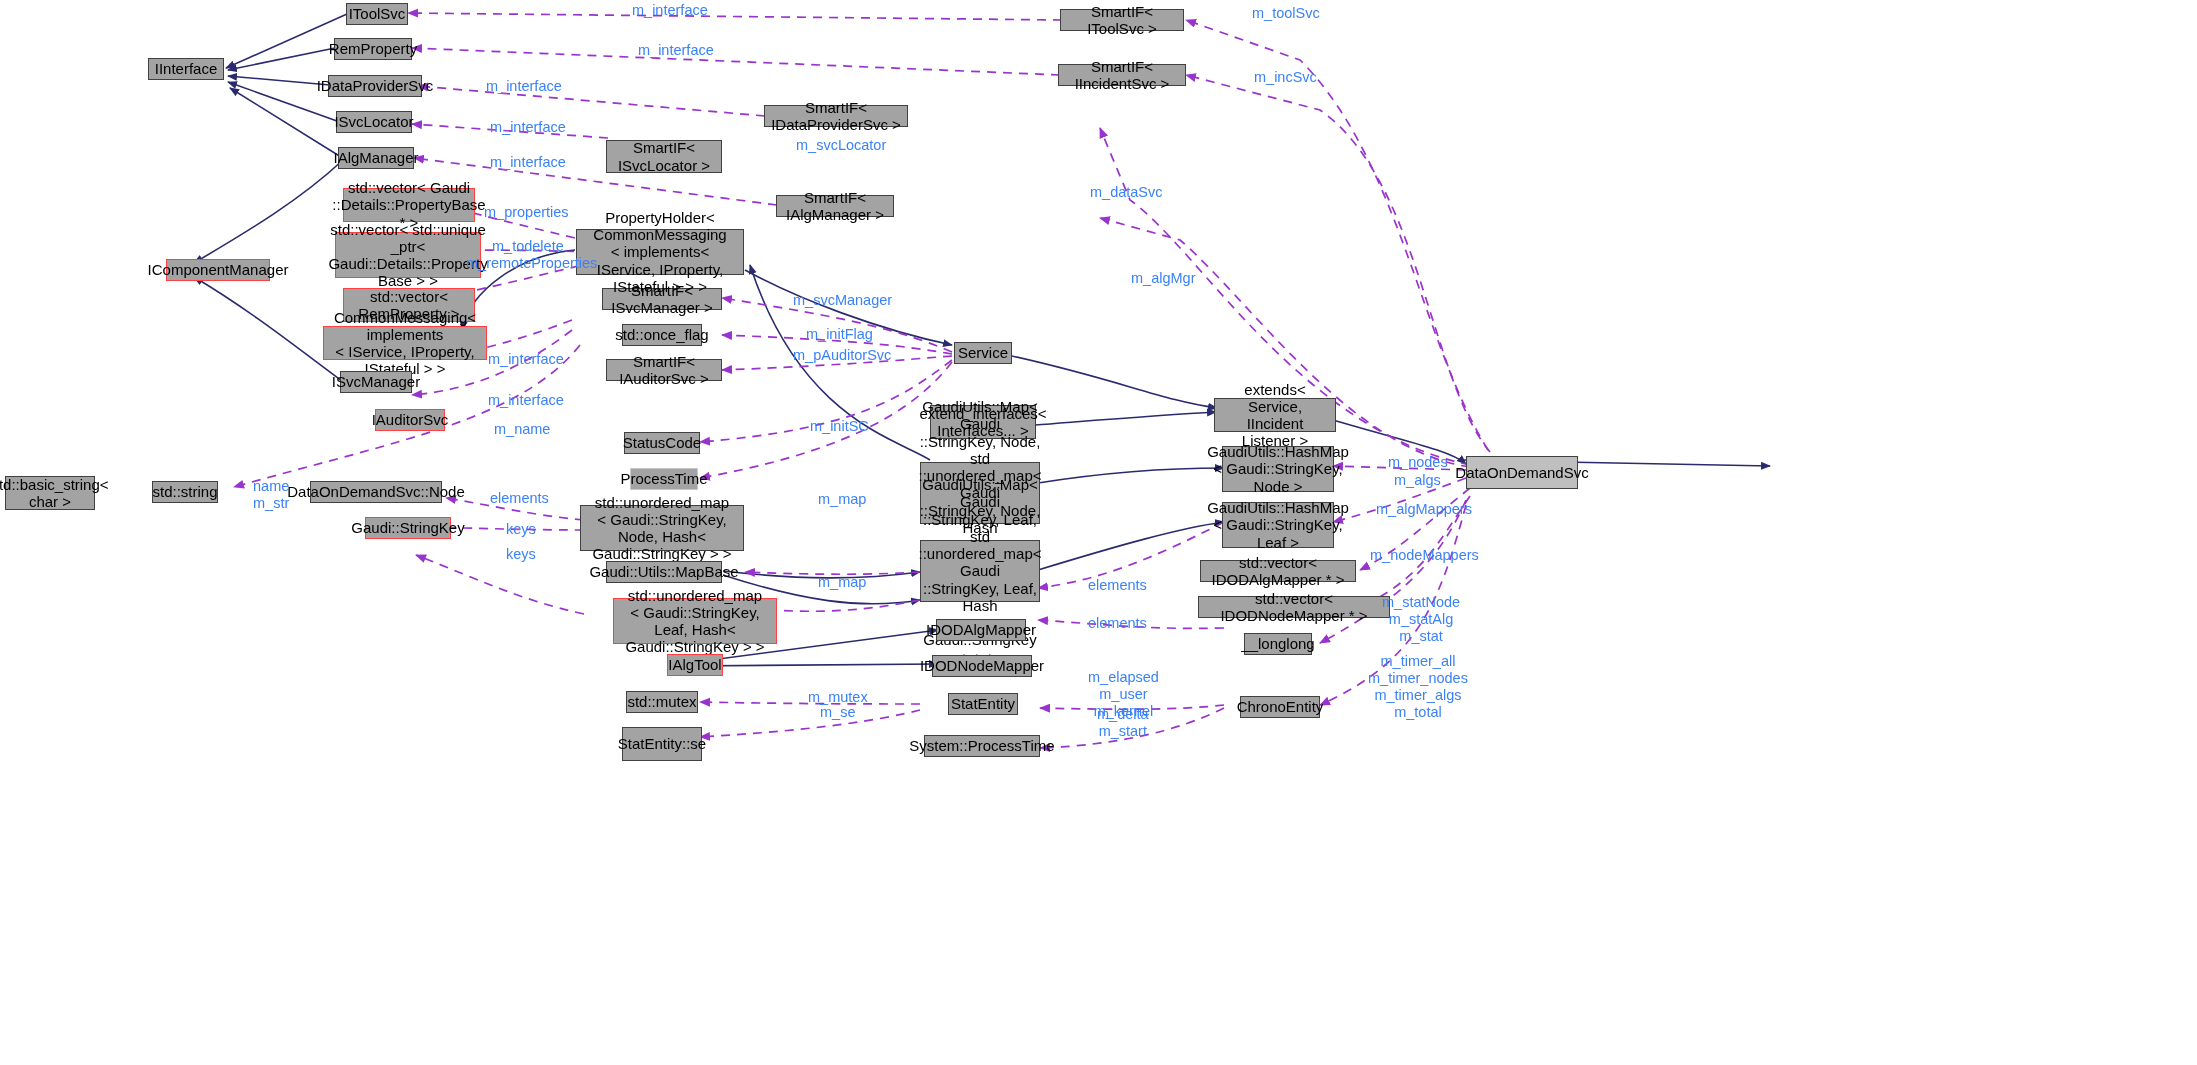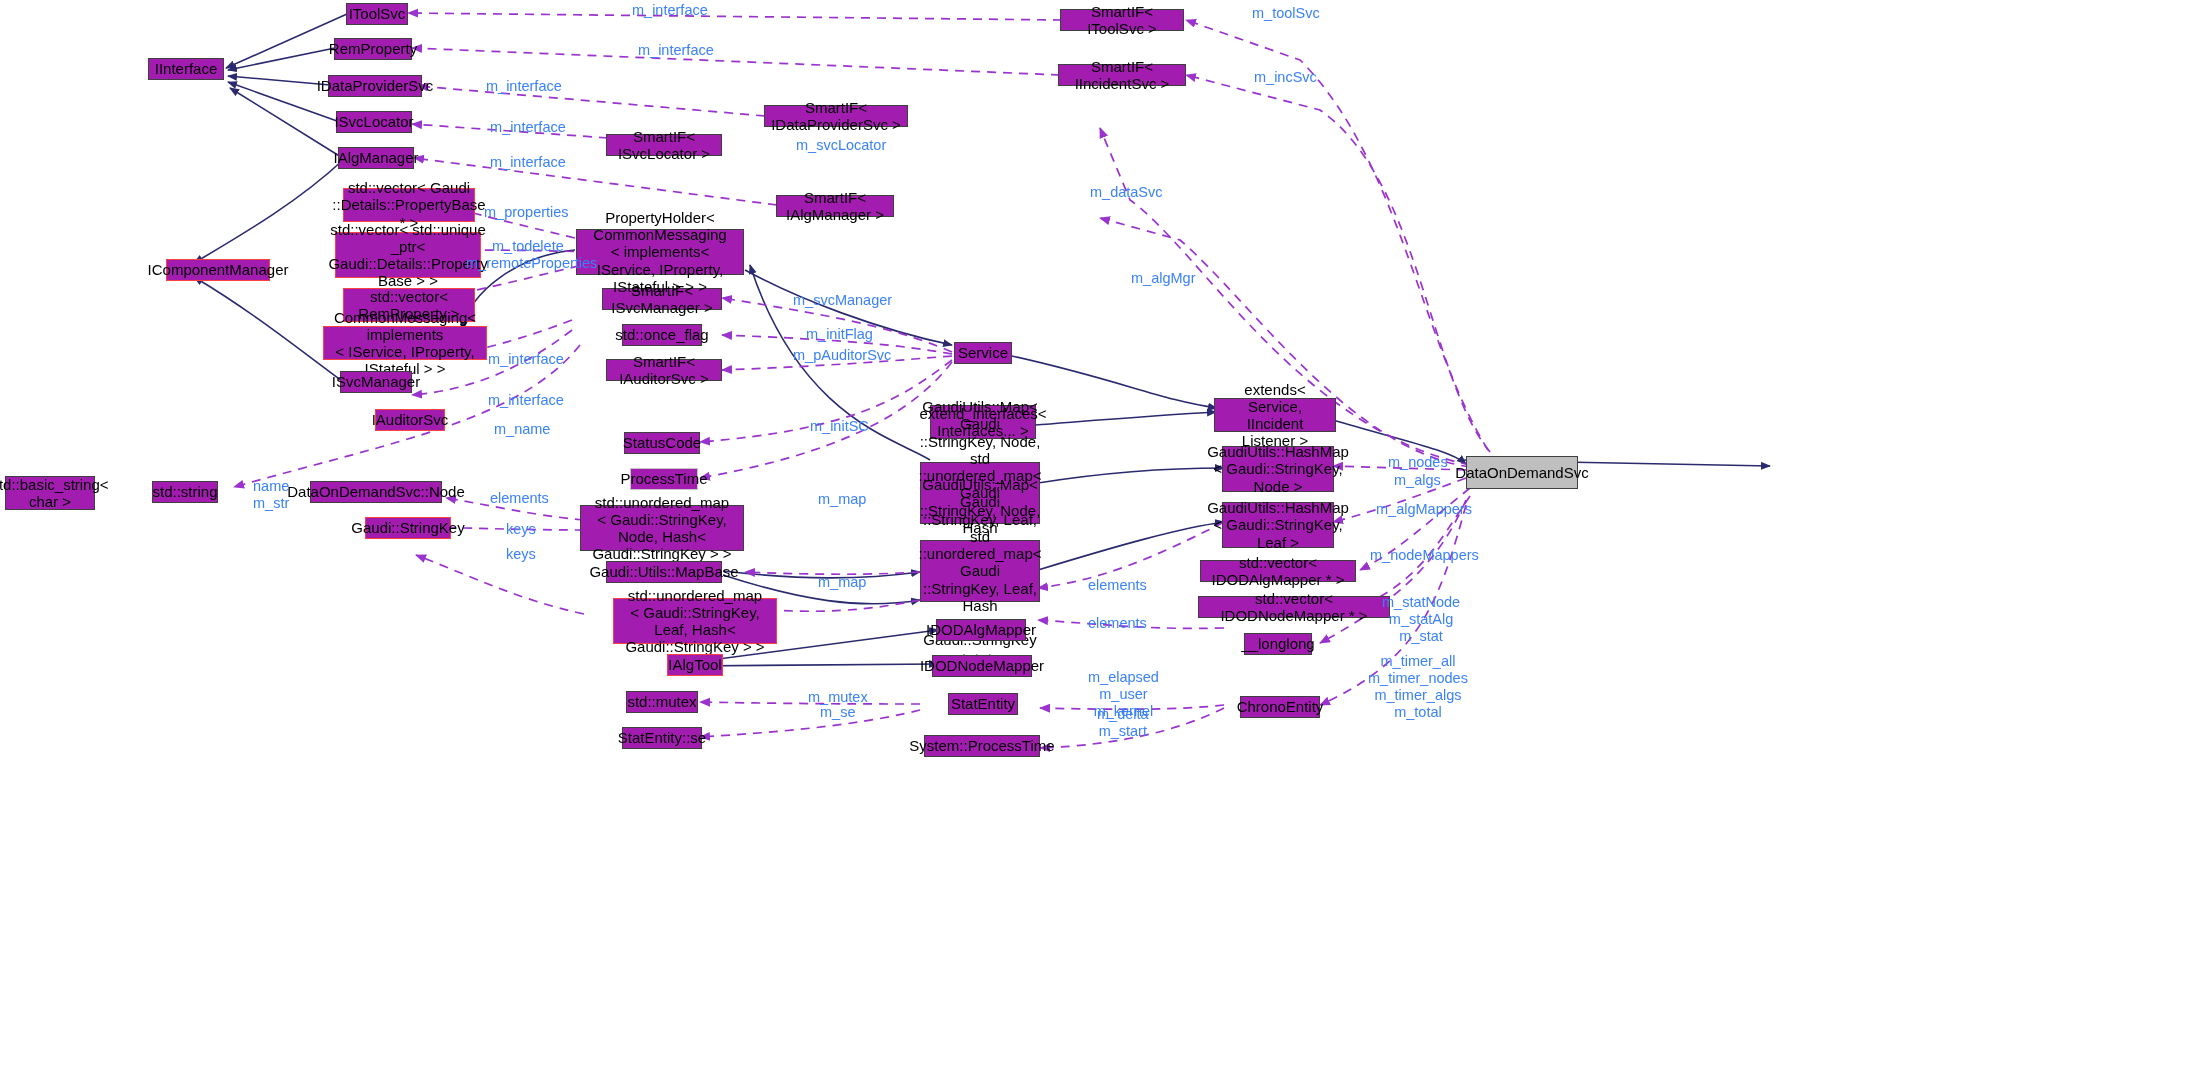--- a/index.html
+++ b/index.html
@@ -27,21 +27,21 @@
   .node {
     position: absolute;
     box-sizing: border-box;
     display: flex;
     align-items: center;
     justify-content: center;
     text-align: center;
     font-size: 15px;
     line-height: 1.15;
     color: #000000;
-    background: #a21caf;
+    background: #a3a3a3;
     border: 1.6px solid #404040;
     white-space: pre-line;
     padding: 2px 5px;
     z-index: 3;
   }
   .node.red {
     border-color: #ff4040;
     margin-left: 33px;
   }
   .node.gray-fill {
@@ -157,21 +157,21 @@
   <div class="node red" style="left:310px; top:288px; width:132px; height:34px;">std::vector&lt; RemProperty &gt;</div>
   <div class="node red" style="left:290px; top:326px; width:164px; height:34px;">CommonMessaging&lt; implements
 &lt; IService, IProperty, IStateful &gt; &gt;</div>
 
   <div class="node" style="left:340px; top:371px; width:72px; height:22px;">ISvcManager</div>
   <div class="node red" style="left:342px; top:409px; width:70px; height:22px;">IAuditorSvc</div>
 
   <div class="node" style="left:1060px; top:9px; width:124px; height:22px;">SmartIF&lt; IToolSvc &gt;</div>
   <div class="node" style="left:1058px; top:64px; width:128px; height:22px;">SmartIF&lt; IIncidentSvc &gt;</div>
   <div class="node" style="left:764px; top:105px; width:144px; height:22px;">SmartIF&lt; IDataProviderSvc &gt;</div>
-  <div class="node" style="left:606px; top:134px; width:116px; height:22px;">SmartIF&lt; ISvcLocator &gt;</div>
+  <div class="node" style="left:606px; top:140px; width:116px; height:33px;">SmartIF&lt; ISvcLocator &gt;</div>
   <div class="node" style="left:776px; top:195px; width:118px; height:22px;">SmartIF&lt; IAlgManager &gt;</div>
   <div class="node" style="left:602px; top:288px; width:120px; height:22px;">SmartIF&lt; ISvcManager &gt;</div>
   <div class="node" style="left:606px; top:359px; width:116px; height:22px;">SmartIF&lt; IAuditorSvc &gt;</div>
 
   <div class="node" style="left:576px; top:229px; width:168px; height:46px;">PropertyHolder&lt; CommonMessaging
 &lt; implements&lt; IService, IProperty,
 IStateful &gt; &gt; &gt;</div>
   <div class="node" style="left:622px; top:324px; width:80px; height:22px;">std::once_flag</div>
   <div class="node" style="left:954px; top:342px; width:58px; height:22px;">Service</div>
   <div class="node" style="left:624px; top:432px; width:76px; height:22px;">StatusCode</div>
@@ -216,21 +216,21 @@
   <div class="node" style="left:1200px; top:560px; width:156px; height:22px;">std::vector&lt; IDODAlgMapper * &gt;</div>
   <div class="node" style="left:1198px; top:596px; width:192px; height:22px;">std::vector&lt; IDODNodeMapper * &gt;</div>
 
   <div class="node" style="left:936px; top:619px; width:90px; height:22px;">IDODAlgMapper</div>
   <div class="node" style="left:932px; top:655px; width:100px; height:22px;">IDODNodeMapper</div>
   <div class="node red" style="left:634px; top:654px; width:56px; height:22px;">IAlgTool</div>
 
   <div class="node" style="left:1244px; top:633px; width:68px; height:22px;">__longlong</div>
   <div class="node" style="left:626px; top:691px; width:72px; height:22px;">std::mutex</div>
   <div class="node" style="left:948px; top:693px; width:70px; height:22px;">StatEntity</div>
-  <div class="node" style="left:622px; top:727px; width:80px; height:22px;">StatEntity::se</div>
+  <div class="node" style="left:622px; top:727px; width:80px; height:34px;">StatEntity::se</div>
   <div class="node" style="left:1240px; top:696px; width:80px; height:22px;">ChronoEntity</div>
   <div class="node" style="left:924px; top:735px; width:116px; height:22px;">System::ProcessTime</div>
 
   <div class="node gray-fill" style="left:1466px; top:456px; width:112px; height:33px;">DataOnDemandSvc</div>
 
   <div class="edge-label" style="left:632px; top:2px;">m_interface</div>
   <div class="edge-label" style="left:638px; top:42px;">m_interface</div>
   <div class="edge-label" style="left:486px; top:78px;">m_interface</div>
   <div class="edge-label" style="left:490px; top:119px;">m_interface</div>
   <div class="edge-label" style="left:490px; top:154px;">m_interface</div>

